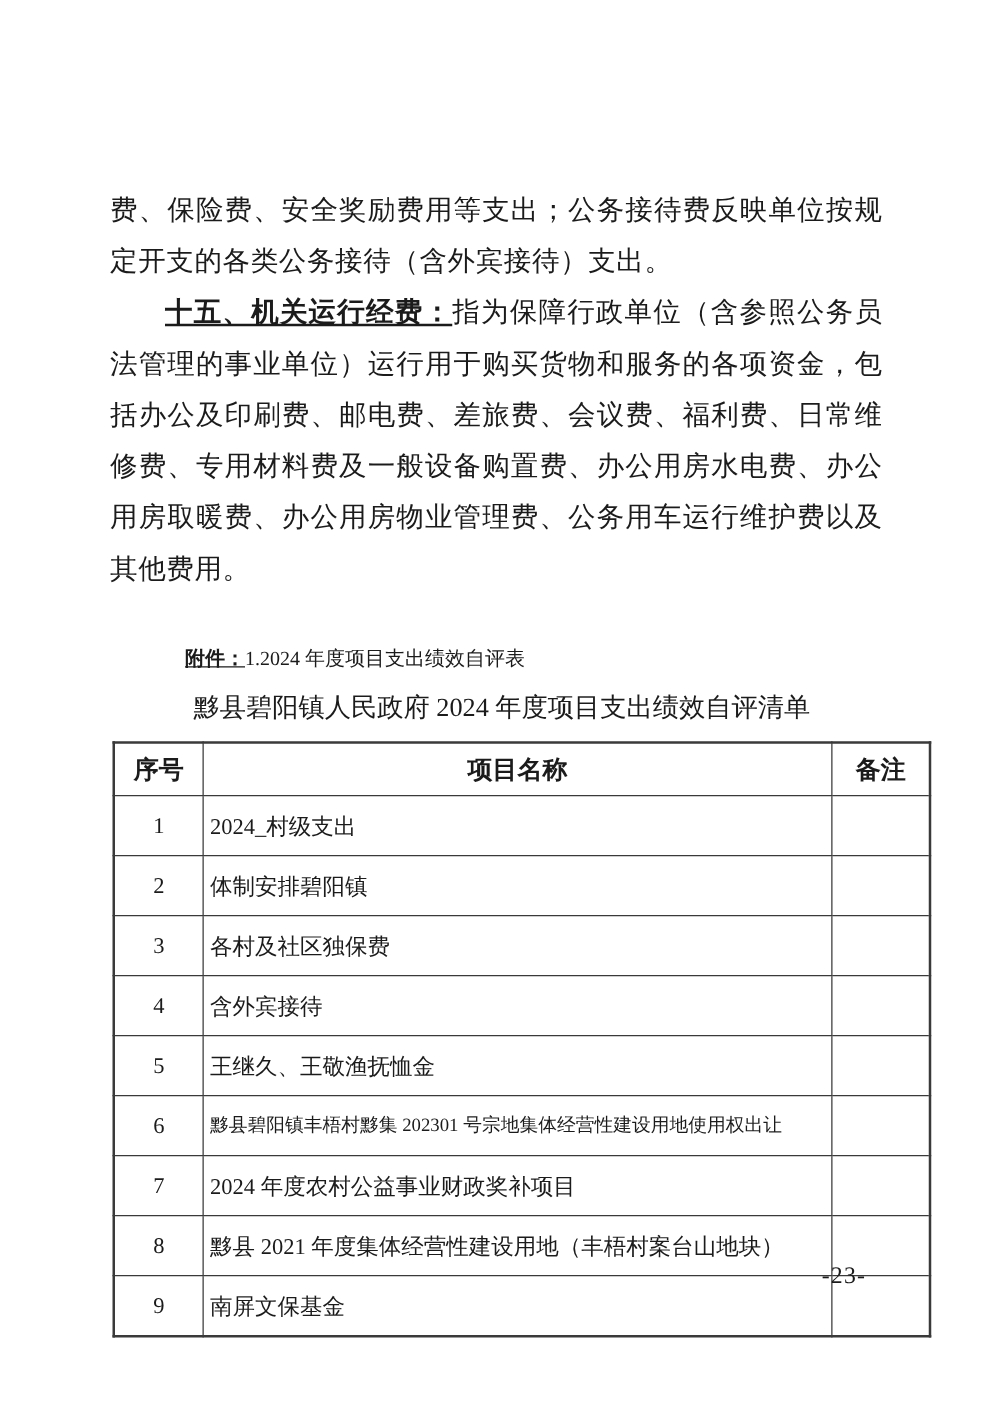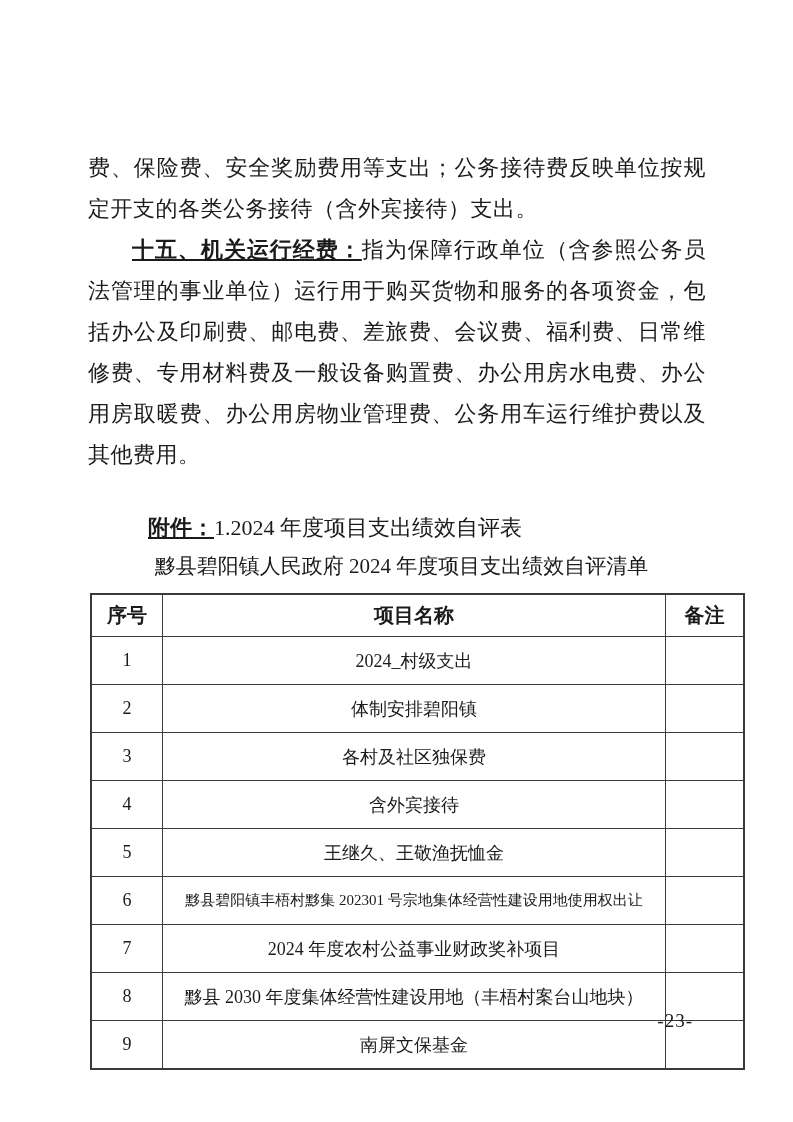--- a/index.html
+++ b/index.html
@@ -33,21 +33,21 @@
   .indent-2em {
     text-indent: 44px;
   }
   .bold-heading {
     font-family: "Liberation Sans", "DejaVu Sans", sans-serif;
     font-weight: bold;
     text-decoration: underline;
   }
   .attachment {
     margin: 37px 0 0 60px;
-    font-size: 22px;
+    font-size: 16px;
     line-height: 32px;
   }
   .table-title {
     margin-top: 6px;
     margin-left: 2px;
     width: 623px;
     font-size: 21px;
     text-align: center;
     line-height: 32px;
   }
@@ -78,21 +78,21 @@
     height: 37px;
     font-size: 18px;
   }
   .col-no   { width: 60px; }
   .col-name { width: 492px; }
   .col-note { width: 67px; }
   .cell-no {
     text-align: center;
   }
   .cell-name {
-    text-align: center;
+    text-align: left;
     padding-left: 12px;
   }
   .cell-name.small {
     font-size: 15px;
   }
   .page-number {
     position: absolute;
     top: 1010px;
     right: 100px;
     font-size: 19px;
@@ -153,21 +153,21 @@
           <td class="cell-name small">黟县碧阳镇丰梧村黟集 202301 号宗地集体经营性建设用地使用权出让</td>
           <td class="cell-note"></td>
         </tr>
         <tr>
           <td class="cell-no">7</td>
           <td class="cell-name">2024 年度农村公益事业财政奖补项目</td>
           <td class="cell-note"></td>
         </tr>
         <tr>
           <td class="cell-no">8</td>
-          <td class="cell-name">黟县 2030 年度集体经营性建设用地（丰梧村案台山地块）</td>
+          <td class="cell-name">黟县 2021 年度集体经营性建设用地（丰梧村案台山地块）</td>
           <td class="cell-note"></td>
         </tr>
         <tr>
           <td class="cell-no">9</td>
           <td class="cell-name">南屏文保基金</td>
           <td class="cell-note"></td>
         </tr>
       </tbody>
     </table>
   </div>

